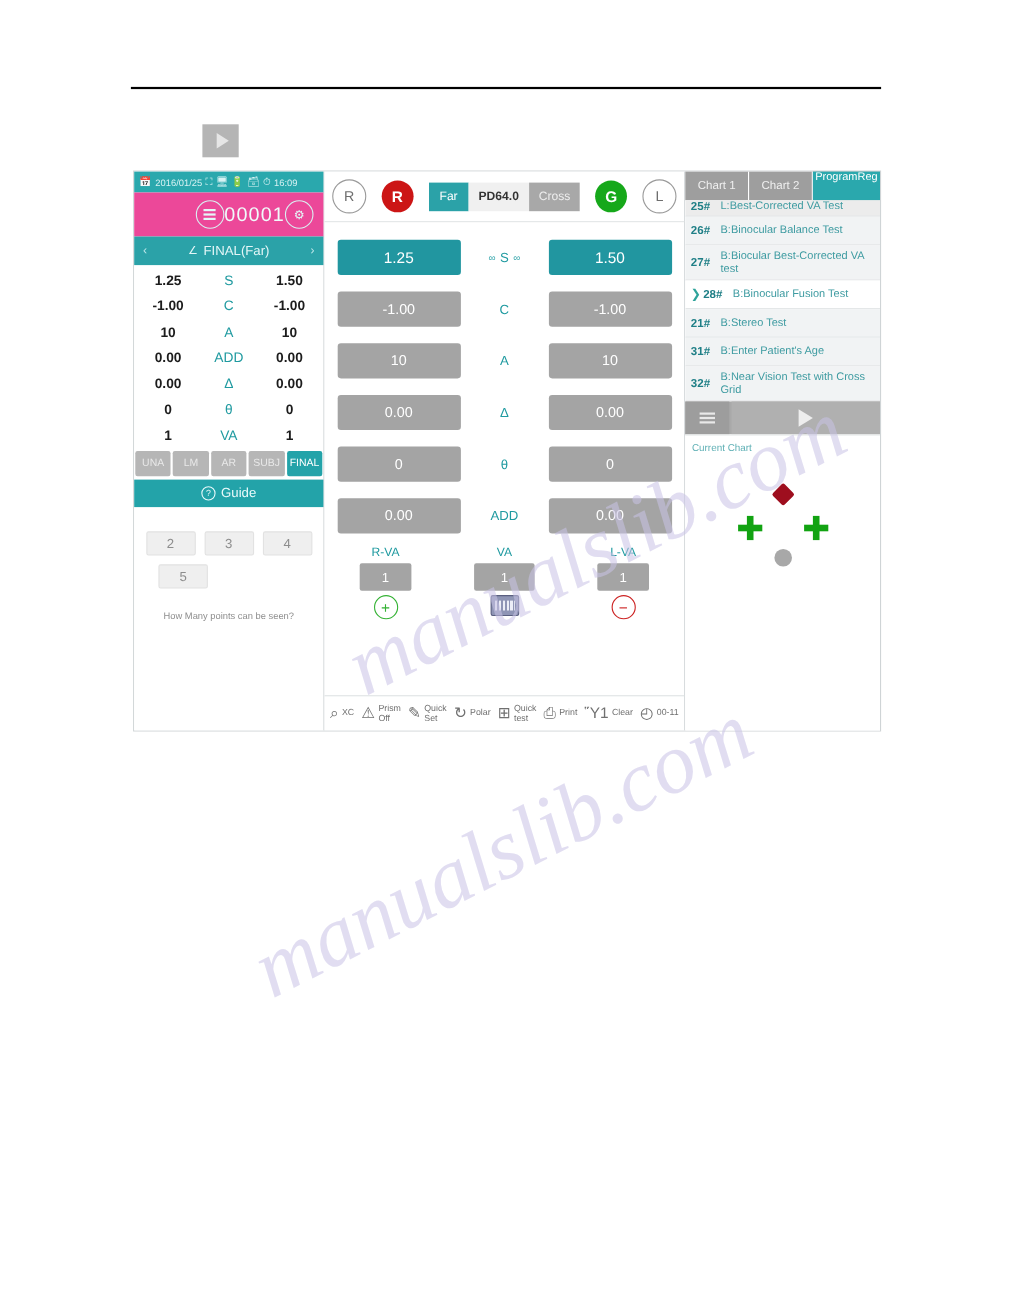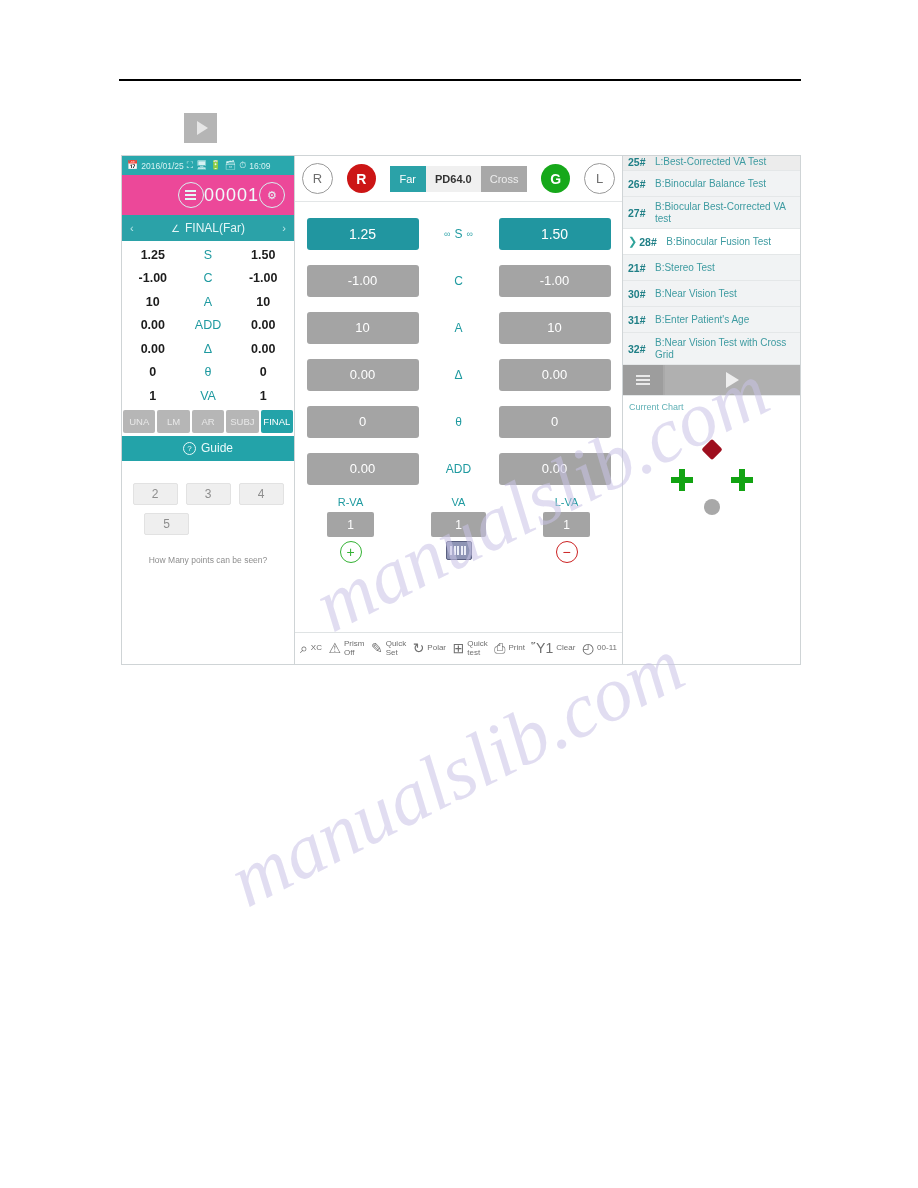--- a/index.html
+++ b/index.html
@@ -390,20 +390,25 @@
           <span>Clear</span>
         </div>
         <div class="tool">
           <span class="glyph">◴</span>
           <span>00-11</span>
         </div>
       </div>
   </div>
 
   <div class="right">
+    <div class="tabs" id="tabs">
+        <div class="tab">Chart 1</div>
+        <div class="tab">Chart 2</div>
+        <div class="tab active">ProgramReg</div>
+      </div>
     <div class="testlist" id="test-list">
         <div class="trow first">
           <span class="tnum">25#</span>
           <span class="tname">L:Best-Corrected VA Test</span>
         </div>
         <div class="trow">
           <span class="tnum">26#</span>
           <span class="tname">B:Binocular Balance Test</span>
         </div>
         <div class="trow">
@@ -411,24 +416,20 @@
           <span class="tname">B:Biocular Best-Corrected VA test</span>
         </div>
         <div class="trow sel">
           <span class="selarrow">❯</span>
           <span class="tnum">28#</span>
           <span class="tname">B:Binocular Fusion Test</span>
         </div>
         <div class="trow">
           <span class="tnum">21#</span>
           <span class="tname">B:Stereo Test</span>
-        </div>
-        <div class="trow">
-          <span class="tnum">30#</span>
-          <span class="tname">B:Near Vision Test</span>
         </div>
         <div class="trow">
           <span class="tnum">31#</span>
           <span class="tname">B:Enter Patient's Age</span>
         </div>
         <div class="trow">
           <span class="tnum">32#</span>
           <span class="tname">B:Near Vision Test with Cross Grid</span>
         </div>
       </div>

